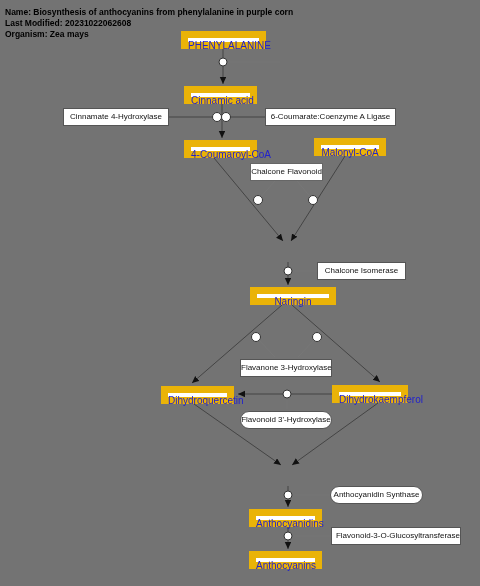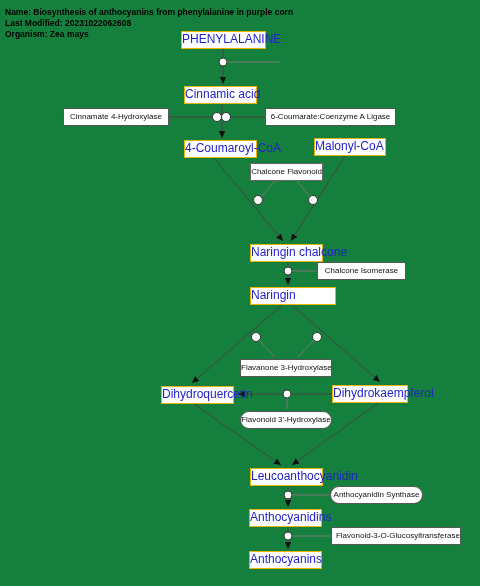--- a/index.html
+++ b/index.html
@@ -7,45 +7,46 @@
     padding: 0;
     background: #ffffff;
   }
   body {
     font-family: "Liberation Sans", sans-serif;
   }
   #canvas {
     position: relative;
     width: 480px;
     height: 586px;
-    background: #15803d;
+    background: #737373;
     overflow: hidden;
   }
   
   .hdr {
     position: absolute;
     left: 5px;
     font-size: 8.5px;
     font-weight: bold;
     color: #000000;
     white-space: nowrap;
     letter-spacing: 0px;
   }
   .hdr-1 { top: 7px; }
   .hdr-2 { top: 18px; }
   .hdr-3 { top: 29px; }
 
   
   .node {
     position: absolute;
     box-sizing: border-box;
-    border: 1px solid #eab308;
+    border: 7px solid #eab308;
     background: #ffffff;
     color: #2222cc;
-    font-size: 12px;
+    font-size: 10px;
+    text-align: center;
     line-height: 15px;
     height: 18px;
     white-space: nowrap;
     z-index: 5;
   }
   .enzyme {
     position: absolute;
     box-sizing: border-box;
     border: 1px solid #555555;
     background: #ffffff;
@@ -141,29 +142,27 @@
   </svg>
 
   <div class="node" style="left:181px; top:31px;  width:85px;">PHENYLALANINE</div>
 
   <div class="node" style="left:184px; top:86px;  width:73px;">Cinnamic acid</div>
 
   <div class="node" style="left:184px; top:140px; width:73px;">4-Coumaroyl-CoA</div>
 
   <div class="node" style="left:314px; top:138px; width:72px;">Malonyl-CoA</div>
 
-  <div class="node" style="left:250px; top:244px; width:73px;">Naringin chalcone</div>
 
   <div class="node" style="left:250px; top:287px; width:86px;">Naringin</div>
 
   <div class="node" style="left:161px; top:386px; width:73px;">Dihydroquercetin</div>
 
   <div class="node" style="left:332px; top:385px; width:76px;">Dihydrokaempferol</div>
 
-  <div class="node" style="left:250px; top:468px; width:73px;">Leucoanthocyanidin</div>
 
   <div class="node" style="left:249px; top:509px; width:73px;">Anthocyanidins</div>
 
   <div class="node" style="left:249px; top:551px; width:73px;">Anthocyanins</div>
 
 
   <div class="enzyme" style="left:63px;  top:108px; width:106px;">Cinnamate 4-Hydroxylase</div>
 
   <div class="enzyme" style="left:265px; top:108px; width:131px;">6-Coumarate:Coenzyme A Ligase</div>
 

